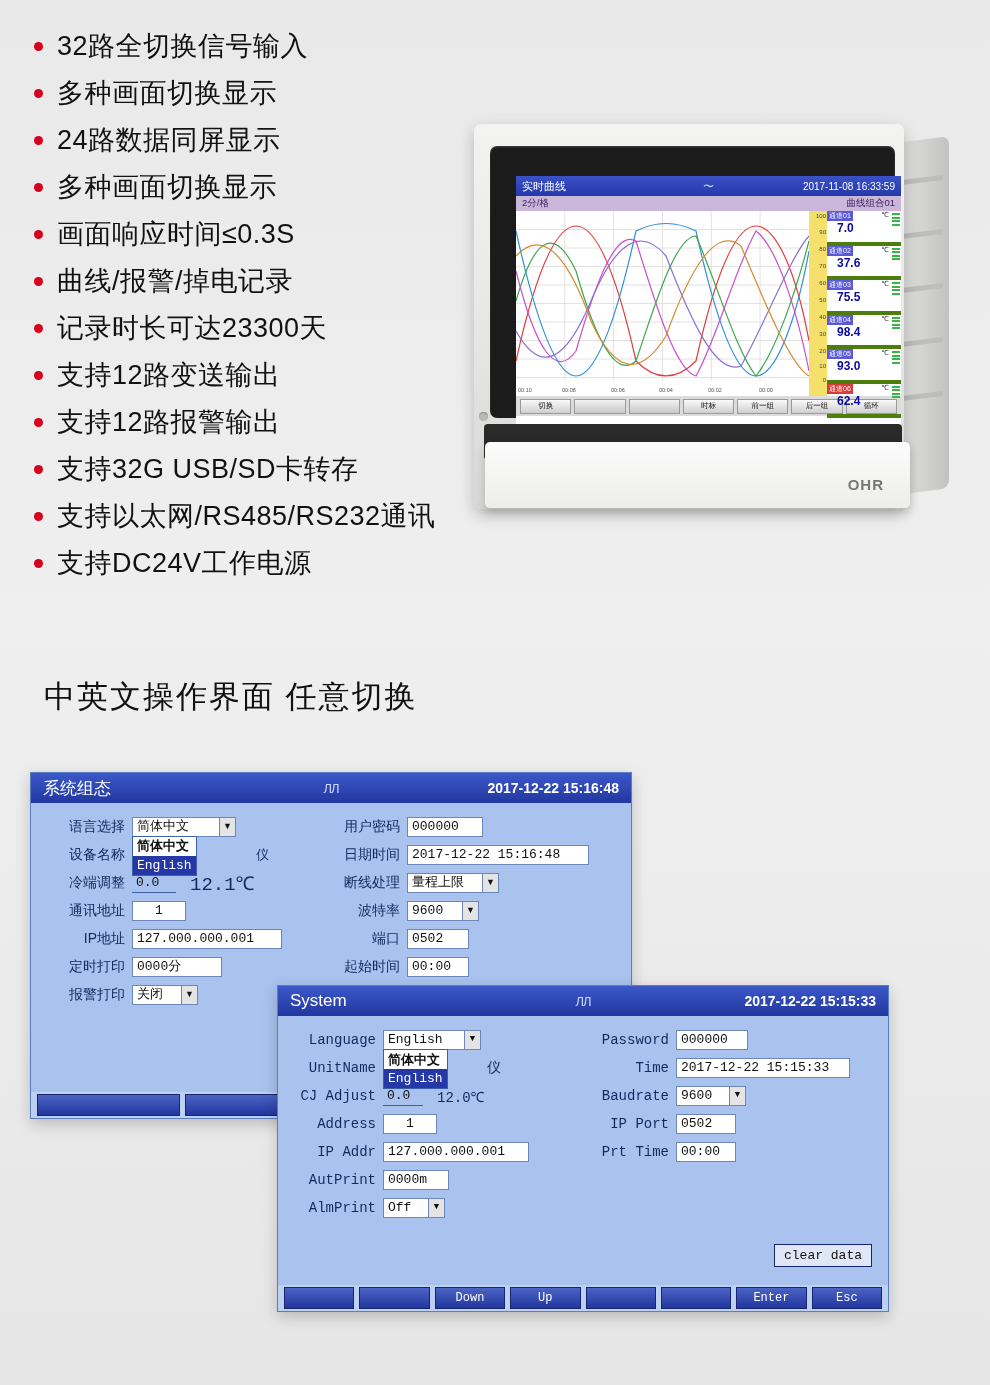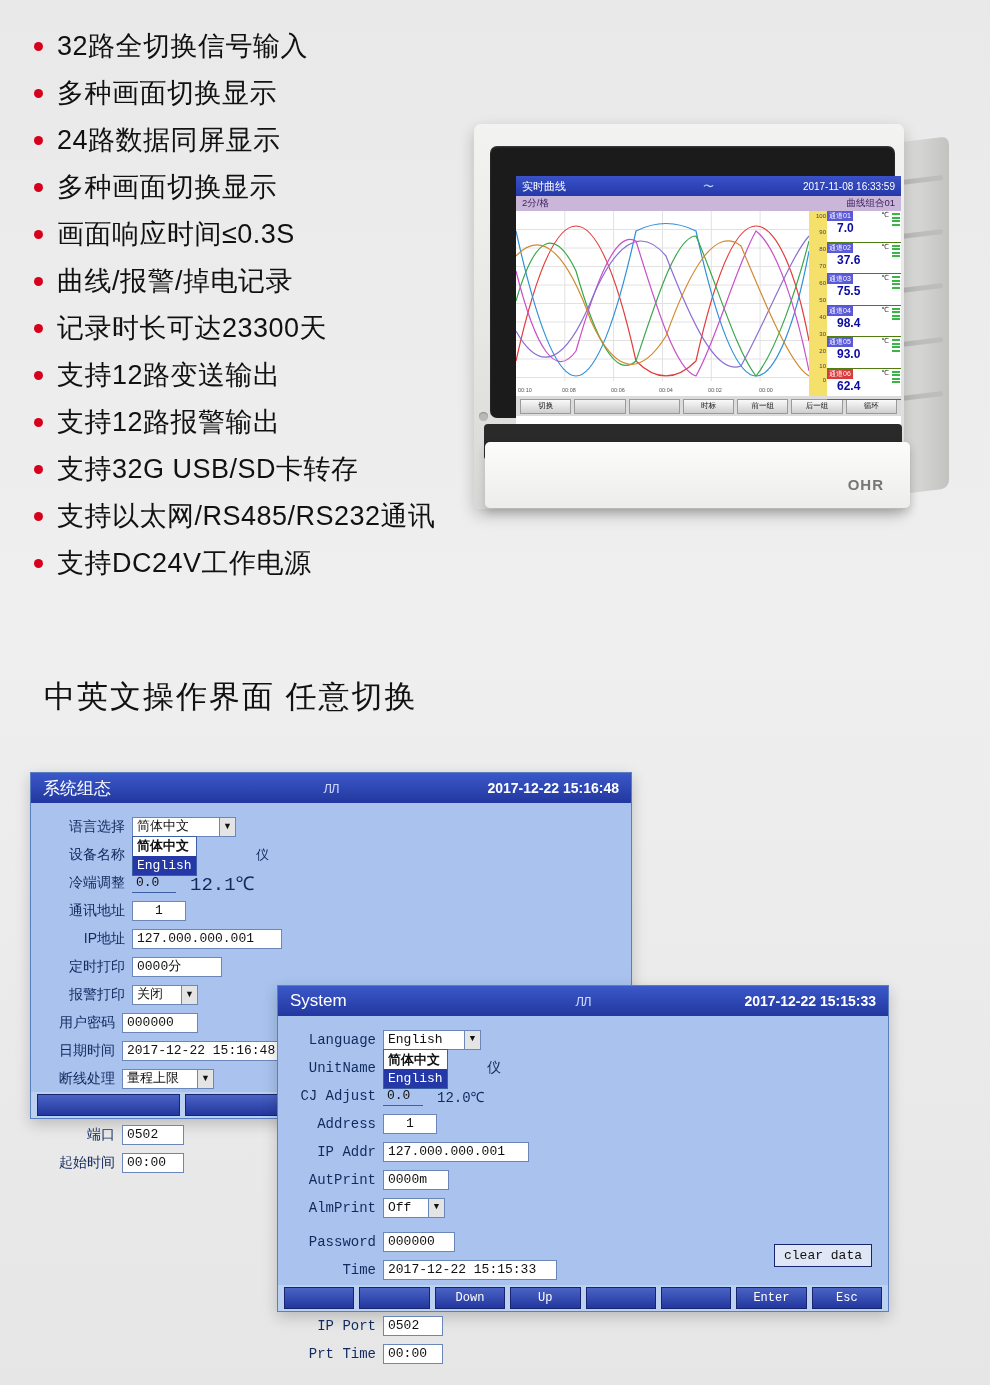--- a/index.html
+++ b/index.html
@@ -59,42 +59,42 @@
   .scr-sub{height:15px;background:#c9b6d8;display:flex;align-items:center;
     padding:0 6px;font-size:9.5px;color:#3a1d5e;position:relative;}
   .scr-sub .right{position:absolute;right:6px;}
   .scr-mid{position:relative;height:185px;background:#fff;display:flex;}
   .plot{position:relative;flex:1;background:#ffffff;}
   .plot svg{display:block;}
   .axis{position:absolute;right:0;top:0;width:18px;height:100%;background:#f4e06a;
     font-size:6px;color:#444;}
   .axis div{position:absolute;right:1px;}
   .chlist{width:74px;background:#fff;font-size:7px;}
-  .chrow{height:30.5px;border-bottom:1px solid #4d7c0f;position:relative;}
+  .chrow{height:30.5px;border-bottom:4px solid #4d7c0f;position:relative;}
   .chname{background:#5a5ad8;color:#fff;font-size:7px;padding:0 2px;display:inline-block;}
   .chval{font-size:12px;color:#0a0aa0;font-weight:bold;padding-left:10px;line-height:15px;}
   .chunit{position:absolute;right:12px;top:0;font-size:7px;color:#333;}
   .chbar{position:absolute;right:1px;top:2px;width:8px;height:24px;}
   .chbar i{display:block;height:2px;margin-bottom:1.5px;background:#39b54a;}
   .scr-bot{height:20px;background:#dcdcdc;display:flex;align-items:center;gap:3px;padding:0 4px;}
   .softkey{flex:1;height:13px;background:linear-gradient(180deg,#fafafa,#cfcfcf);
     border:1px solid #9a9a9a;font-size:7.5px;display:flex;align-items:center;justify-content:center;color:#111;}
   .softkey.blank{background:linear-gradient(180deg,#f2f2f2,#c8c8c8);}
 
   
   .section-head{position:absolute;left:44px;top:676px;font-size:31px;letter-spacing:2px;color:#111;}
 
   
   .panel{position:absolute;background:#a9c3ee;border:1px solid #5a7fc0;
     box-shadow:0 5px 14px rgba(0,0,0,.2);}
   .panel-head{height:30px;background:linear-gradient(180deg,#3b58c9 0%,#22379f 100%);
     color:#fff;display:flex;align-items:center;padding:0 12px;position:relative;font-size:17px;}
   .panel-head .hdr-ico{position:absolute;left:50%;transform:translateX(-50%);font-size:13px;color:#cfd8ff;letter-spacing:-1px;}
   .panel-head .hdr-time{position:absolute;right:12px;font-size:14px;font-weight:bold;}
-  .form{padding:10px 16px 0 14px;display:flex;flex-direction:column;}
+  .form{padding:10px 16px 0 14px;display:flex;}
   .col{flex:1;}
   .frow{display:flex;align-items:center;height:28px;font-size:14px;color:#102a5e;}
   .flabel{text-align:right;padding-right:7px;white-space:nowrap;}
   .fctl{position:relative;}
   .fval{background:#ffffff;border:1px solid #6b86b8;height:18px;line-height:18px;
     font-size:13px;padding:0 4px;color:#111;display:inline-block;min-width:44px;
     font-family:"Liberation Mono","DejaVu Sans Mono",monospace;}
   .fval.underline{background:transparent;border:none;border-bottom:1px solid #3c5fa5;}
   .caret{display:inline-block;width:15px;height:18px;background:#e4e4e4;border:1px solid #6b86b8;
     text-align:center;font-size:9px;line-height:17px;color:#111;vertical-align:top;margin-left:-1px;}

